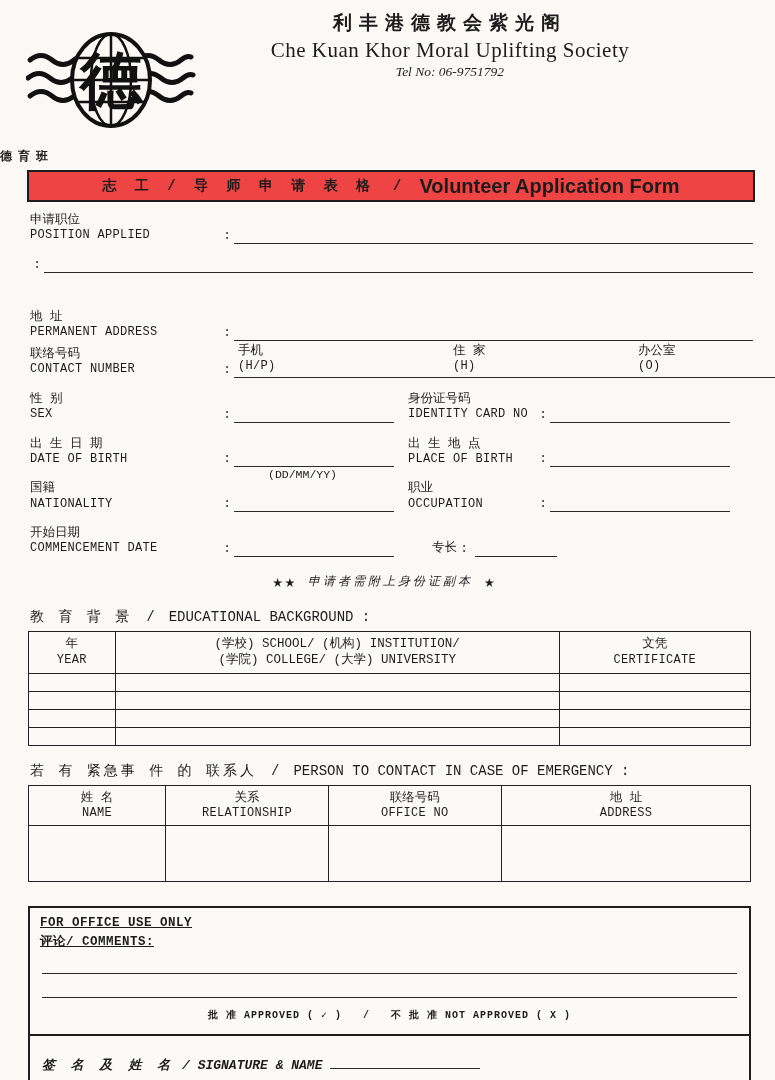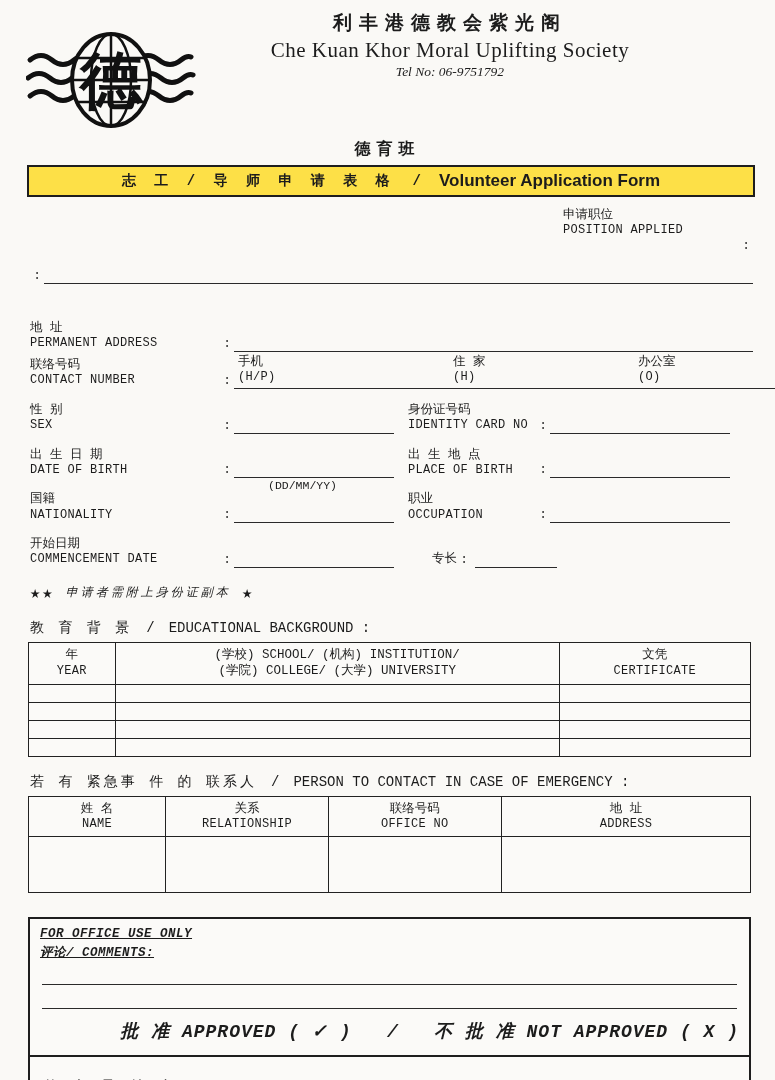--- a/index.html
+++ b/index.html
@@ -12,67 +12,67 @@
   
   .header { position:relative; height:132px; }
   .logo { position:absolute; left:26px; top:30px; width:170px; height:102px; }
   .head-text {
     margin-left:170px; width:560px; text-align:center; padding-top:10px;
     font-family:"Liberation Serif","DejaVu Serif",serif;
   }
   .org-zh { font-size:19px; font-weight:bold; letter-spacing:7px; }
   .org-en { font-size:21px; margin-top:2px; letter-spacing:0.5px; }
   .org-addr, .org-tel { font-size:13.5px; font-style:italic; margin-top:1px; }
-  .class-title { text-align:center; font-size:16px; font-weight:bold; letter-spacing:6px; margin-top:7px; }
+  .class-title { font-size:12px; font-weight:bold; letter-spacing:6px; margin-top:16px; }
   
   .title-bar {
     margin:5px 20px 0 27px; border:2px solid #1e1e1e; height:32px;
     display:flex; align-items:center; justify-content:center; gap:18px;
-    background:#fde047;
+    background:#ef4444;
   }
   .title-zh { font-size:14px; font-weight:bold; letter-spacing:5px; }
   .title-sep { font-size:14px; font-weight:bold; }
-  .title-en { font-size:17px; font-weight:bold; font-family:"Liberation Sans","DejaVu Sans",sans-serif; }
+  .title-en { font-size:20px; font-weight:bold; font-family:"Liberation Sans","DejaVu Sans",sans-serif; }
   
   .form { margin:8px 22px 0 30px; font-size:12px; }
   .zh { font-size:12.5px; line-height:1.3; }
   .en { font-size:12px; line-height:1.3; letter-spacing:0.3px; }
   .frow { display:flex; align-items:flex-end; }
   .flabel { width:190px; flex:none; }
   .colon { width:14px; flex:none; text-align:center; padding-bottom:1px; }
   .fline { border-bottom:1.5px solid #2a2a2a; }
   .grow { flex:1; }
-  .mt10{margin-top:10px;flex-direction:column;} .mt14{margin-top:14px;} .mt16{margin-top:16px;} .mt20{margin-top:20px;}
+  .mt10{margin-top:10px;} .mt14{margin-top:14px;} .mt16{margin-top:16px;} .mt20{margin-top:20px;}
   .tall-field { height:48px; align-self:stretch; }
   .contact-area { flex:1; display:flex; border-bottom:1.5px solid #2a2a2a; padding:2px 0 2px 4px;gap:20px; }
   .contact-col1{width:195px;} .contact-col2{width:165px;} .contact-col3{width:150px;}
   .prow { display:flex; align-items:flex-end; margin-top:13px; }
   .lfield { width:160px; flex:none; position:relative; }
   .rlabel { width:128px; flex:none; margin-left:14px; }
   .rfield { width:180px; flex:none; }
   .hint { position:absolute; top:2px; left:34px; white-space:nowrap; font-size:11.5px; }
   .short-label { margin-left:38px; padding-bottom:1px; }
   .specialty-line { width:82px; margin-left:4px; }
-  .ic-note { text-align:left; margin:14px 14px 0 0; }
+  .ic-note { text-align:center; margin:14px 14px 0 0; }
   .ic-note .star { font-size:17px; letter-spacing:2px; vertical-align:-2px; }
   .ic-note .note-text { font-size:12px; font-style:italic; letter-spacing:3px; margin:0 4px; }
   
   .sec-heading { margin:16px 22px 0 30px; font-size:14px; display:flex; gap:14px; align-items:baseline; }
   .sec-heading .zh-h { letter-spacing:3px; }
   table.grid { border-collapse:collapse; width:723px; margin:5px 22px 0 28px; background:#fbfaf8; }
   table.grid th, table.grid td { border:1.6px solid #222; padding:2px 4px; font-weight:normal; text-align:center; }
   table.grid thead td { padding:4px 4px; }
   .edu-row td { height:18px; }
   .emg-row td { height:56px; }
   
   .office-box { margin:24px 24px 0 28px; border:2px solid #1e1e1e; background:#fbfaf8; }
   .office-top { padding:8px 10px 0 10px; }
-  .u-italic { font-style:italic; text-decoration:underline; font-size:12.5px; font-weight:bold; letter-spacing:0.5px; }
+  .u-italic { text-decoration:underline; font-size:12.5px; font-weight:bold; letter-spacing:0.5px; }
   .comment-line { border-bottom:1.5px solid #2a2a2a; height:24px; margin:0 2px; }
-  .approve-row { text-align:right; font-style:italic; font-weight:bold; font-size:18px; padding:10px 0 12px 0; letter-spacing:1px; }
+  .approve-row { text-align:center; font-weight:bold; font-size:10px; padding:10px 0 12px 0; letter-spacing:1px; }
   .office-bottom { border-top:2px solid #1e1e1e; padding:14px 10px 16px 12px; font-style:italic; font-weight:bold; font-size:13px; }
   .sig-row { margin-top:6px; }
   .blank { display:inline-block; border-bottom:1.5px solid #2a2a2a; height:13px; vertical-align:baseline; }
   .w150{width:150px;}
   .sig-zh { letter-spacing:4px; }
 </style>
 </head>
 <body>
 
 <div class="page">

